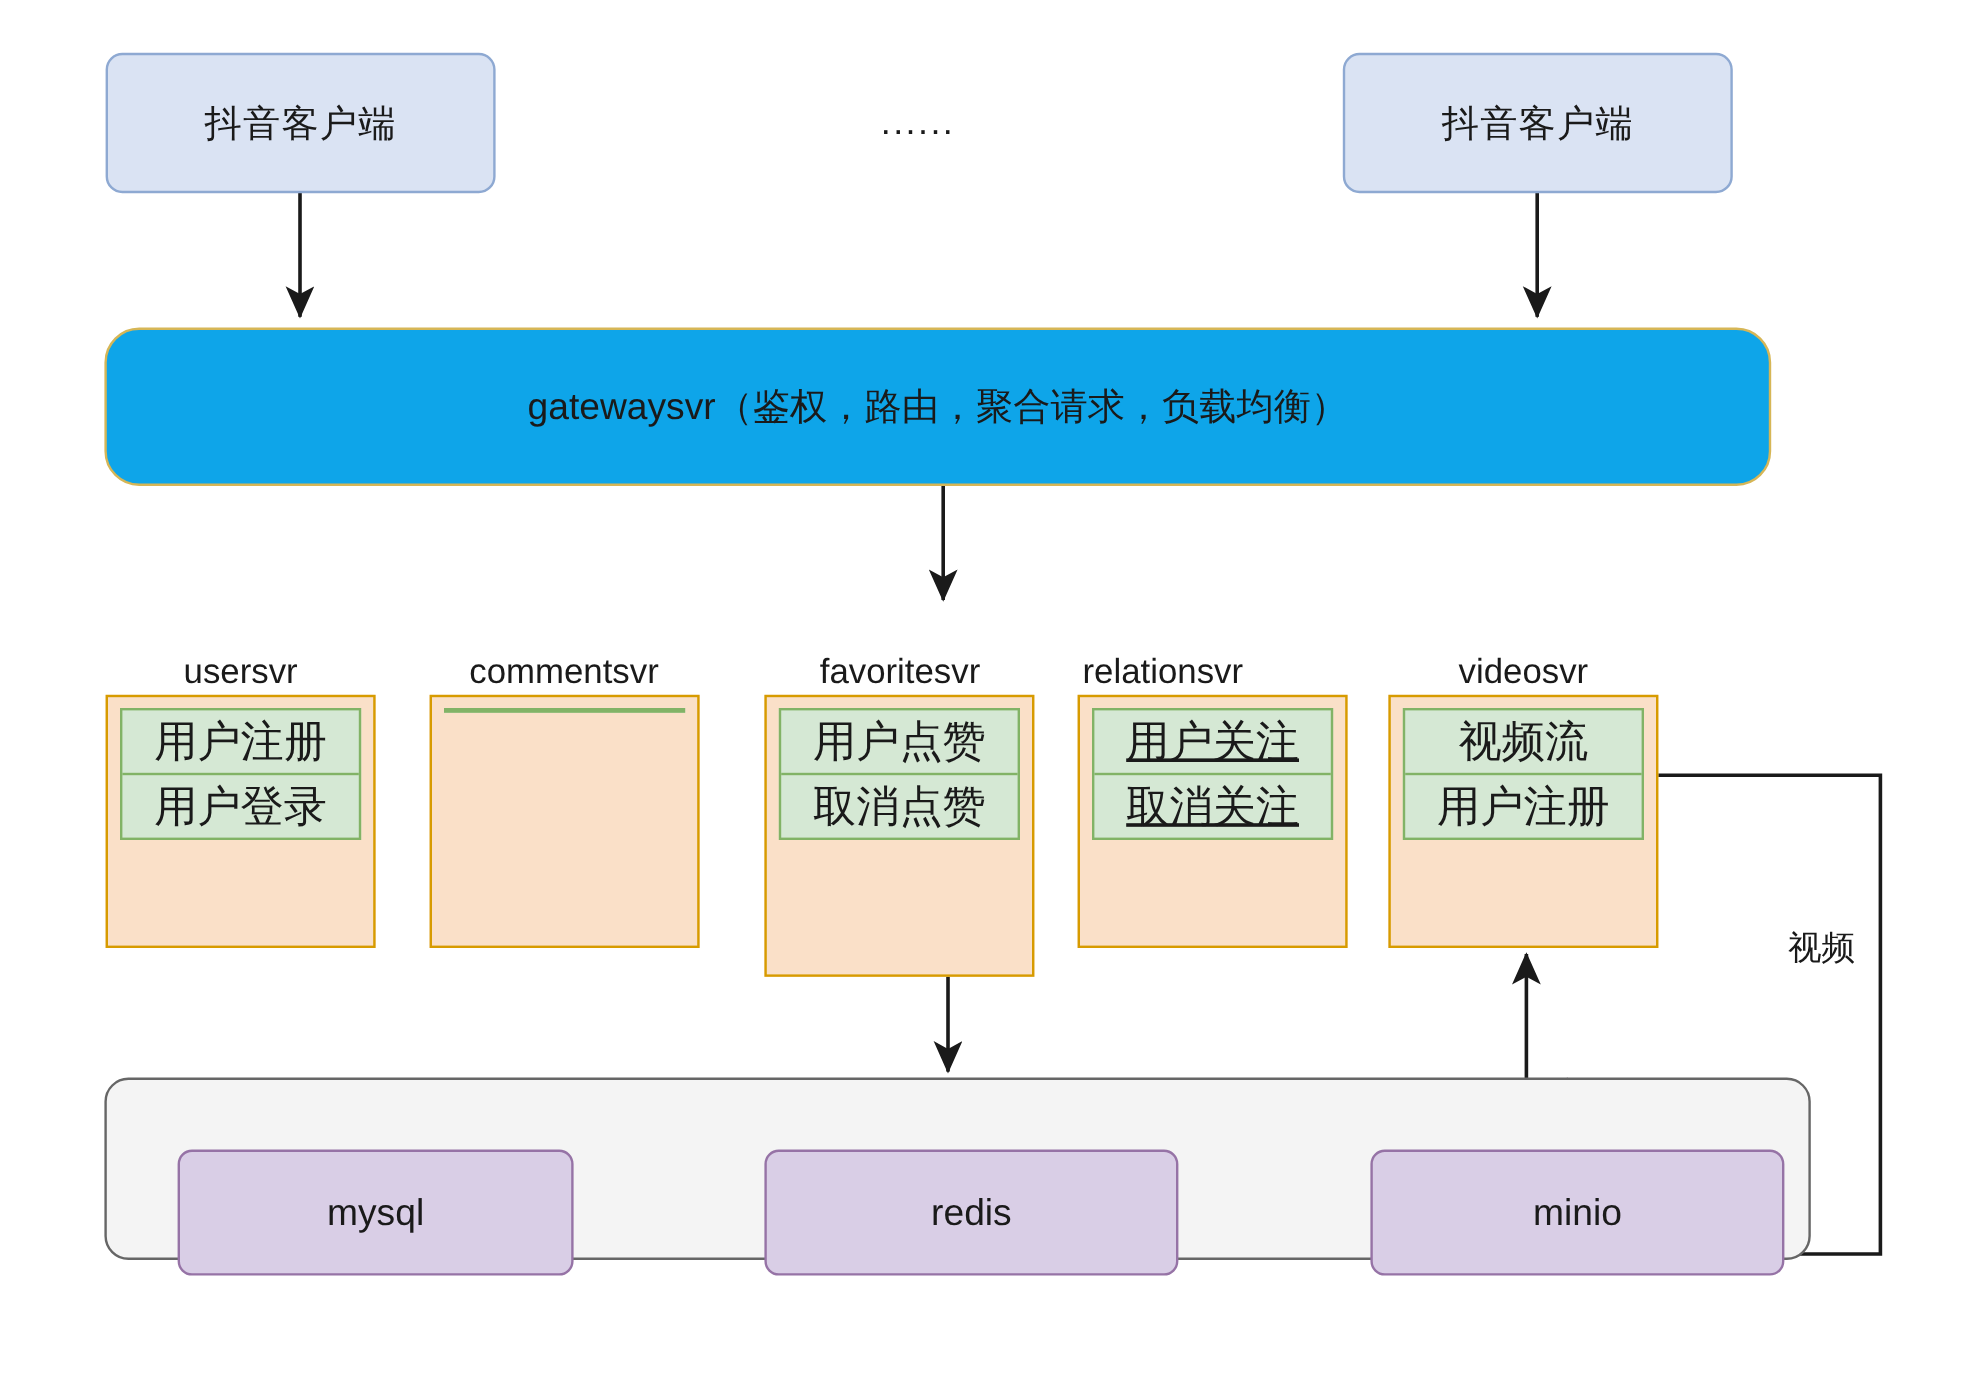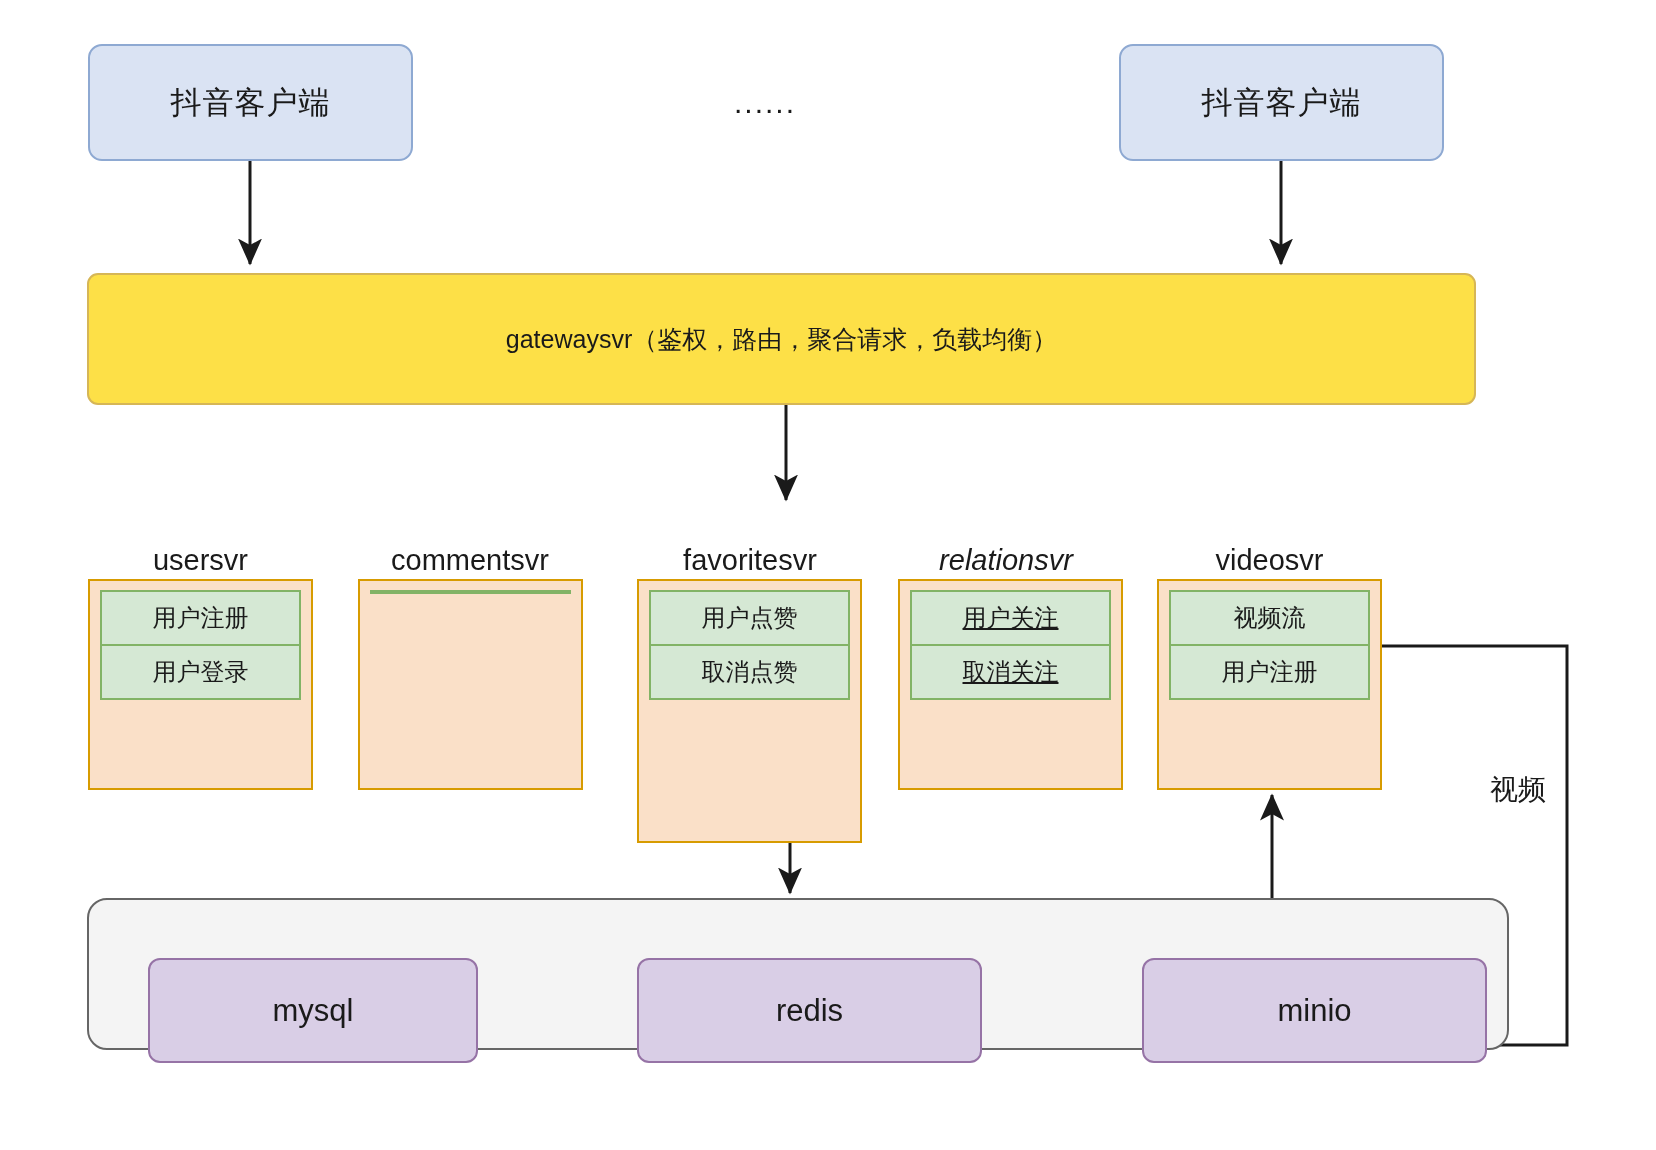--- a/index.html
+++ b/index.html
@@ -37,27 +37,27 @@
     font-size: 30px;
     letter-spacing: 2px;
     display: flex;
     align-items: center;
     justify-content: center;
     color: #1a1a1a;
   }
 
   
   .gateway-box {
-    background: #fde047;
+    background: #0ea5e9;
     border: 2px solid #d6b656;
-    border-radius: 11px;
-    display: flex;
-    align-items: center;
-    justify-content: center;
-    font-size: 25px;
+    border-radius: 29px;
+    display: flex;
+    align-items: center;
+    justify-content: center;
+    font-size: 31px;
   }
 
   
   .svc-title {
     font-size: 29px;
     text-align: center;
     white-space: nowrap;
   }
   .svc-box {
     background: #fae0c8;
@@ -70,21 +70,21 @@
   .svc-ops {
     border: 2px solid #82b366;
     background: #d5e8d4;
     width: calc(100% - 24px);
   }
   .svc-op {
     height: 52px;
     display: flex;
     align-items: center;
     justify-content: center;
-    font-size: 24px;
+    font-size: 36px;
     color: #1a1a1a;
     text-align: right;
   }
   .svc-op + .svc-op { border-top: 2px solid #82b366; }
 
   
   .storage-container {
     background: #f4f4f4;
     border: 2px solid #666666;
     border-radius: 20px;
@@ -161,28 +161,28 @@
     </div>
   </div>
 
   <div class="abs svc-title" style="left:345px; top:544px; width:250px;">commentsvr</div>
   <div class="abs svc-box" style="left:358px; top:579px; width:225px; height:211px;">
     <div class="svc-ops">
     </div>
   </div>
 
   <div class="abs svc-title" style="left:625px; top:544px; width:250px;">favoritesvr</div>
-  <div class="abs svc-box" style="left:637px; top:579px; width:225px; height:264px;">
+  <div class="abs svc-box" style="left:637px; top:579px; width:225px; height:235px;">
     <div class="svc-ops">
       <div class="svc-op">用户点赞</div>
       <div class="svc-op">取消点赞</div>
     </div>
   </div>
 
-  <div class="abs svc-title" style="left:881px; top:544px; width:250px;font-style:italic;">relationsvr</div>
+  <div class="abs svc-title" style="left:844px; top:544px; width:250px;">relationsvr</div>
   <div class="abs svc-box" style="left:898px; top:579px; width:225px; height:211px;text-decoration:underline;">
     <div class="svc-ops">
       <div class="svc-op">用户关注</div>
       <div class="svc-op">取消关注</div>
     </div>
   </div>
 
   <div class="abs svc-title" style="left:1157px; top:544px; width:225px;">videosvr</div>
   <div class="abs svc-box" style="left:1157px; top:579px; width:225px; height:211px;">
     <div class="svc-ops">

